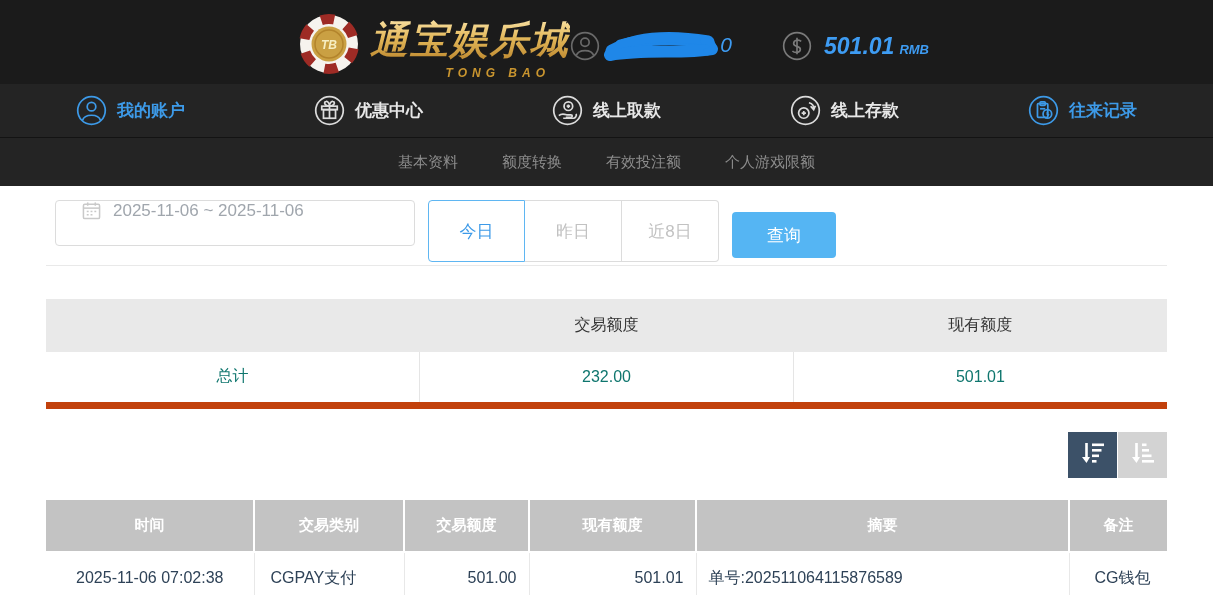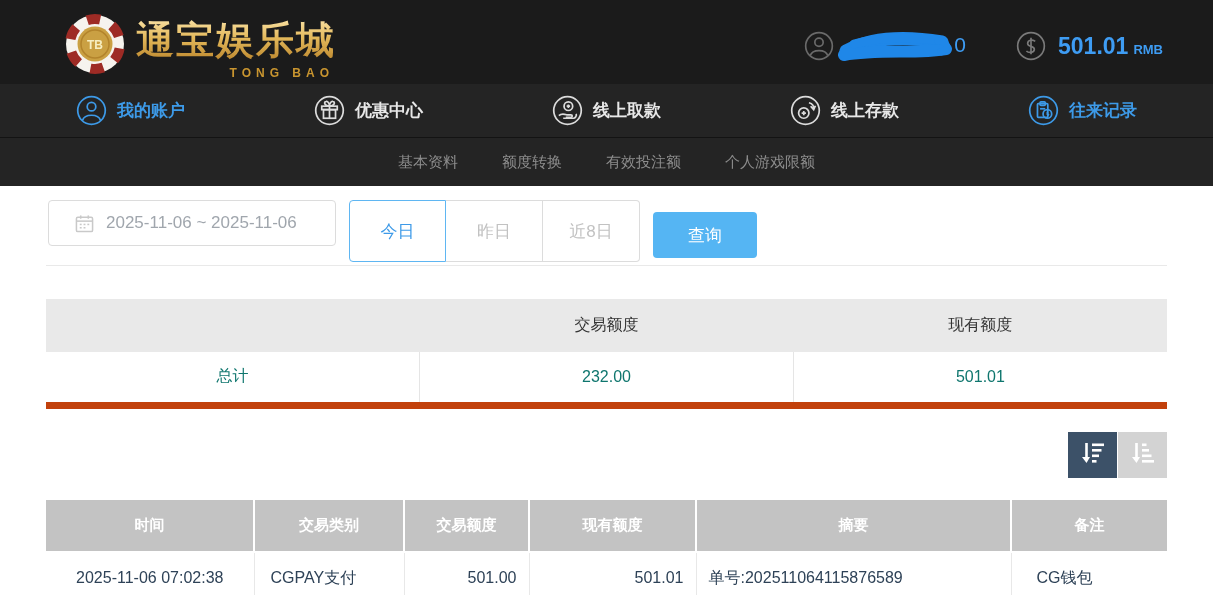--- a/index.html
+++ b/index.html
@@ -1,28 +1,28 @@
 <!DOCTYPE html>
 <html><head>
 <meta charset="utf-8">
 <style>
   * { margin:0; padding:0; box-sizing:border-box; }
   html,body { width:1213px; height:595px; overflow:hidden; background:#fff;
     font-family:"Liberation Sans", sans-serif; }
 
   
   .topbar { height:84px; background:#1b1b1b; display:flex; align-items:center;
-    justify-content:space-between; padding:8px 50px 0 64px; }
+    justify-content:center; padding:8px 50px 0 64px;font-style:italic; }
   .brand { display:flex; align-items:center; gap:10px; cursor:pointer; }
   .brand-text { position:relative; padding-bottom:12px; }
   .brand-cn { font-size:38px; font-weight:bold; letter-spacing:2px;
     background:linear-gradient(180deg,#f8dfa0 10%,#e3b85a 45%,#b9832a 95%);
     -webkit-background-clip:text; background-clip:text; color:transparent;
     -webkit-text-fill-color:transparent; }
-  .brand-en { position:absolute; right:2px; bottom:-2px; font-size:12px; font-weight:bold;
+  .brand-en { position:absolute; right:20px; bottom:-2px; font-size:12px; font-weight:bold;
     letter-spacing:5px; color:#c9952f; }
   .user-area { display:flex; align-items:center; }
   .icon-circle { width:30px; height:30px; flex:none; }
   .scribble-wrap { position:relative; width:122px; height:40px; margin-left:4px; }
   .scribble-digit { position:absolute; right:-6px; top:7px; color:#3e9cf3; font-size:21px; }
   .wallet-icon { margin-left:56px; }
   .balance { color:#3e9cf3; font-size:23px; font-weight:bold; margin-left:12px; }
   .currency { color:#3e9cf3; font-size:13px; font-weight:bold; margin-left:5px; padding-top:6px; }
 
   
@@ -43,22 +43,22 @@
   .subnav a { color:#8d8d8d; font-size:15px; text-decoration:none; cursor:pointer; }
 
   
   .content { padding:14px 46px 0; }
   .filter-row { display:flex; align-items:center; height:46px; }
   .select-box { width:250px; height:46px; border:1px solid #dcdcdc; border-radius:4px;
     display:flex; align-items:center; position:relative; cursor:pointer; background:#fff; }
   .select-chip { margin-left:12px; background:#d7eafc; color:#3d9ae8; font-size:15px;
     padding:3px 10px; border-radius:2px; }
   .select-arrow { position:absolute; right:14px; color:#9a9a9a; font-size:11px; }
-  .date-box { width:288px; height:46px; border:1px solid #dcdcdc; border-radius:4px;
-    margin-left:2px; display:flex; align-items:center; cursor:pointer; background:#fff; }
+  .date-box { width:360px; height:46px; border:1px solid #dcdcdc; border-radius:4px;
+    margin-left:9px; display:flex; align-items:flex-start; cursor:pointer; background:#fff; }
   .cal-icon { margin-left:26px; width:19px; height:19px; }
   .date-text { margin-left:12px; color:#a0a6ad; font-size:17px; }
   .quick-group { display:flex; margin-left:13px; height:46px; border-radius:4px; }
   .quick-btn { width:97px; height:62px; background:#fff; border:1px solid #dcdcdc;
     color:#c2c2c2; font-size:17px; cursor:pointer; font-family:inherit; }
   .quick-btn:first-child { border-radius:4px 0 0 4px; }
   .quick-btn:last-child { border-radius:0 4px 4px 0; }
   .quick-btn + .quick-btn { border-left:none; }
   .quick-btn.active { border:1px solid #5fb6f2; color:#3d9ae8; position:relative; z-index:2; }
   .search-btn { width:104px; height:46px; margin-left:13px; background:#55b5f3; border:none;
@@ -87,21 +87,21 @@
   .records th { background:#c3c3c3; height:52px; color:#fff; font-size:15px;
     font-weight:bold; text-align:center; border-left:2px solid #fff; }
   .records th:first-child { border-left:none; }
   .records td { height:52px; font-size:16px; color:#2e4257; background:#fff;
     border-top:2px solid #fff; }
   .records td + td { border-left:1px solid #e8e8e8; }
   .col-time   { width:208px; text-align:center; }
   .col-type   { width:150px; text-align:left; padding-left:16px; }
   .col-amt    { width:125px; text-align:right; padding-right:12px; }
   .col-bal    { width:167px; text-align:right; padding-right:12px; }
-  .col-sum    { width:315px; text-align:left; padding-left:12px; }
+  .col-sum    { width:373px; text-align:left; padding-left:12px; }
   .col-note   { text-align:left; padding-left:25px; }
   .records th.col-type, .records th.col-amt, .records th.col-bal,
   .records th.col-sum, .records th.col-note { text-align:center; padding:0; }
 </style>
 </head>
 <body>
 
 <header class="topbar">
   <div class="brand">
     <span>

